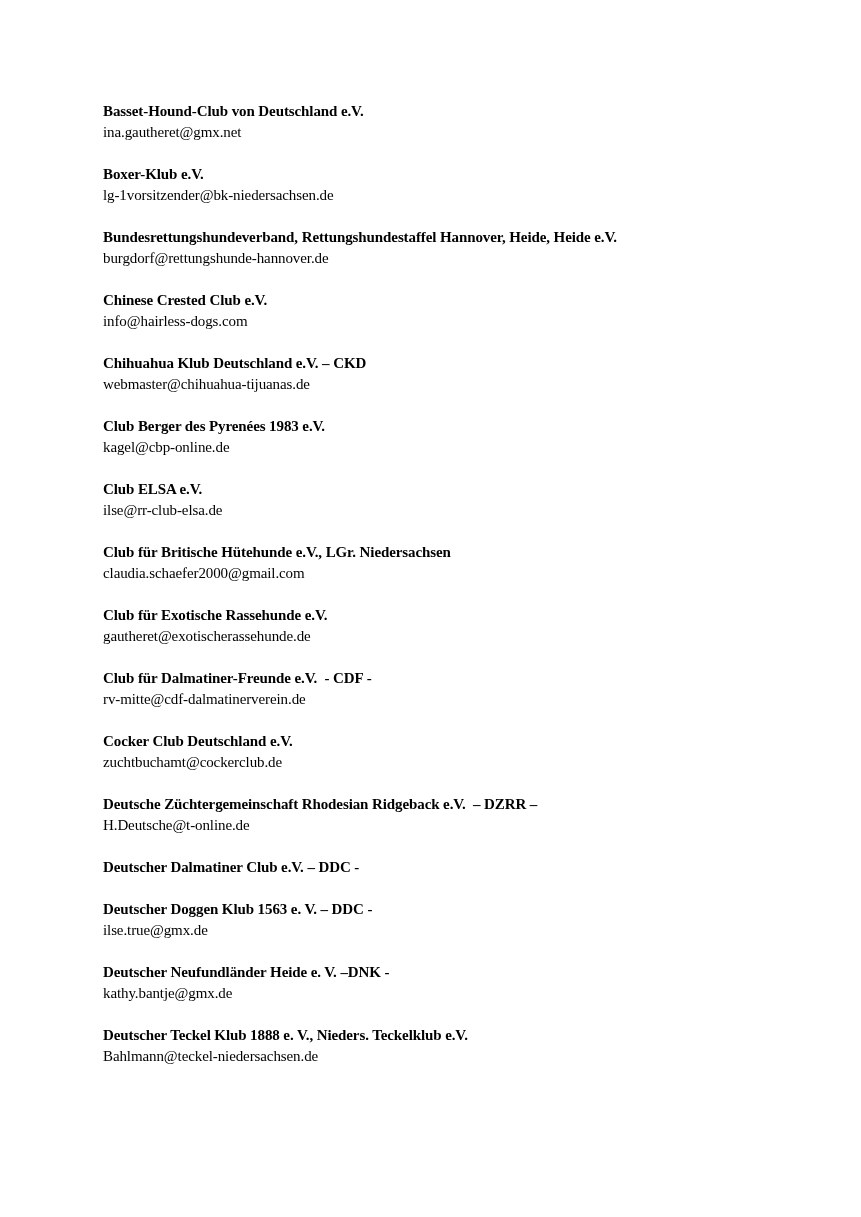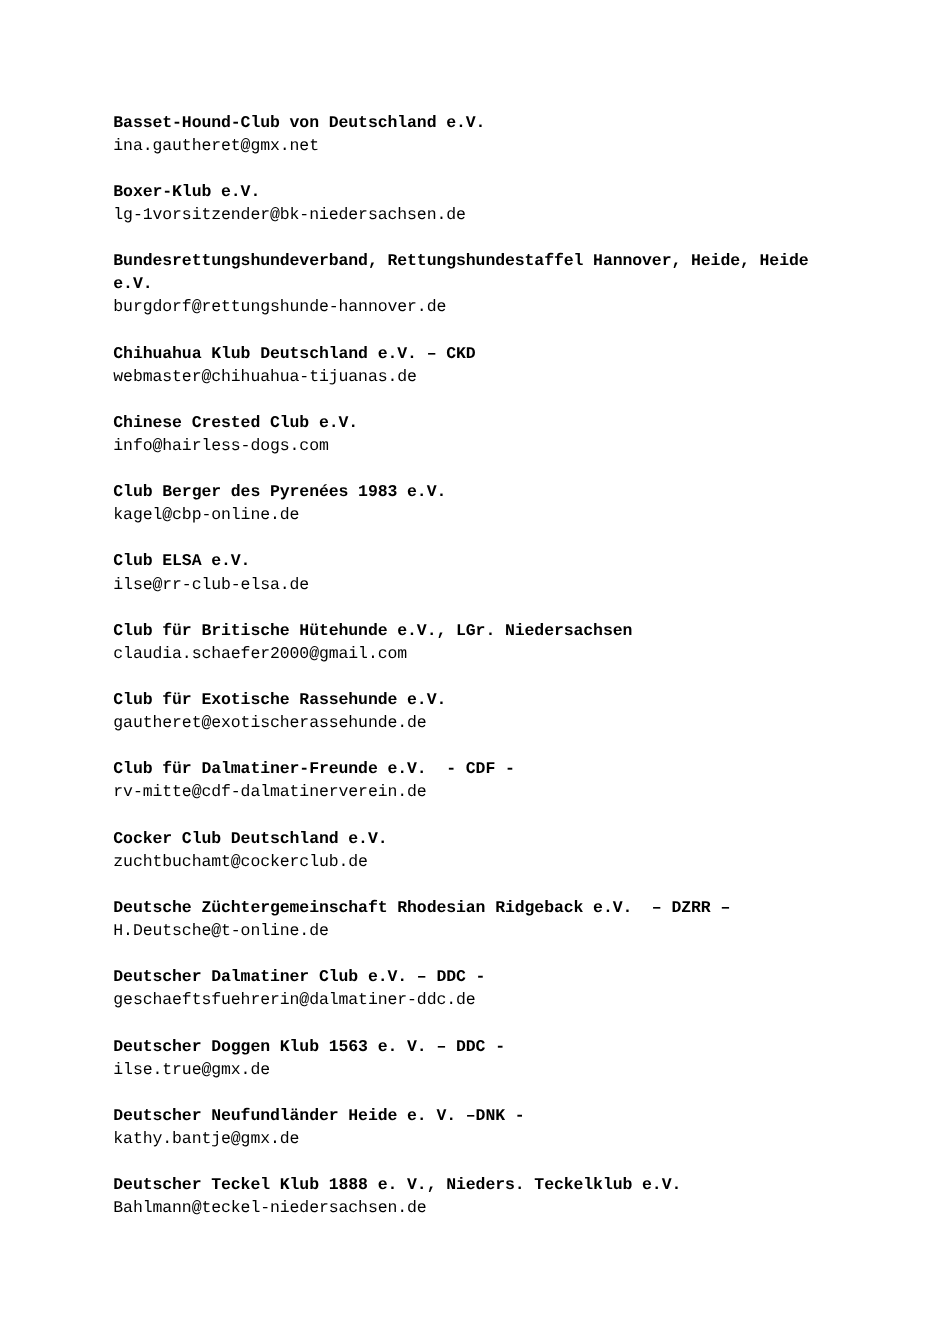--- a/index.html
+++ b/index.html
@@ -6,21 +6,21 @@
     margin: 0;
     padding: 0;
     background: #ffffff;
   }
   .page {
     position: relative;
     width: 827px;
     height: 1217px;
     background: #ffffff;
     overflow: hidden;
-    font-family: Liberation Mono, monospace;
+    font-family: Liberation Serif, serif;
     color: #000000;
   }
   .entries {
     position: absolute;
     top: 101px;
     left: 103px;
     right: 60px;
   }
   .entry {
     margin: 0 0 21px 0;
@@ -53,27 +53,27 @@
     <p class="club-name">Boxer-Klub e.V.</p>
     <p class="club-email">lg-1vorsitzender@bk-niedersachsen.de</p>
   </div>
 
   <div class="entry">
     <p class="club-name">Bundesrettungshundeverband, Rettungshundestaffel Hannover, Heide, Heide e.V.</p>
     <p class="club-email">burgdorf@rettungshunde-hannover.de</p>
   </div>
 
   <div class="entry">
-    <p class="club-name">Chihuahua Klub Deutschland e.V. – CKD</p>
-    <p class="club-email">webmaster@chihuahua-tijuanas.de</p>
+    <p class="club-name">Chinese Crested Club e.V.</p>
+    <p class="club-email">info@hairless-dogs.com</p>
   </div>
 
   <div class="entry">
-    <p class="club-name">Chinese Crested Club e.V.</p>
-    <p class="club-email">info@hairless-dogs.com</p>
+    <p class="club-name">Chihuahua Klub Deutschland e.V. – CKD</p>
+    <p class="club-email">webmaster@chihuahua-tijuanas.de</p>
   </div>
 
   <div class="entry">
     <p class="club-name">Club Berger des Pyrenées 1983 e.V.</p>
     <p class="club-email">kagel@cbp-online.de</p>
   </div>
 
   <div class="entry">
     <p class="club-name">Club ELSA e.V.</p>
     <p class="club-email">ilse@rr-club-elsa.de</p>
@@ -99,21 +99,20 @@
     <p class="club-email">zuchtbuchamt@cockerclub.de</p>
   </div>
 
   <div class="entry">
     <p class="club-name">Deutsche Züchtergemeinschaft Rhodesian Ridgeback e.V.  – DZRR –</p>
     <p class="club-email">H.Deutsche@t-online.de</p>
   </div>
 
   <div class="entry">
     <p class="club-name">Deutscher Dalmatiner Club e.V. – DDC -</p>
-    <p class="club-email">geschaeftsfuehrerin@dalmatiner-ddc.de</p>
   </div>
 
   <div class="entry">
     <p class="club-name">Deutscher Doggen Klub 1563 e. V. – DDC -</p>
     <p class="club-email">ilse.true@gmx.de</p>
   </div>
 
   <div class="entry">
     <p class="club-name">Deutscher Neufundländer Heide e. V. –DNK -</p>
     <p class="club-email">kathy.bantje@gmx.de</p>

